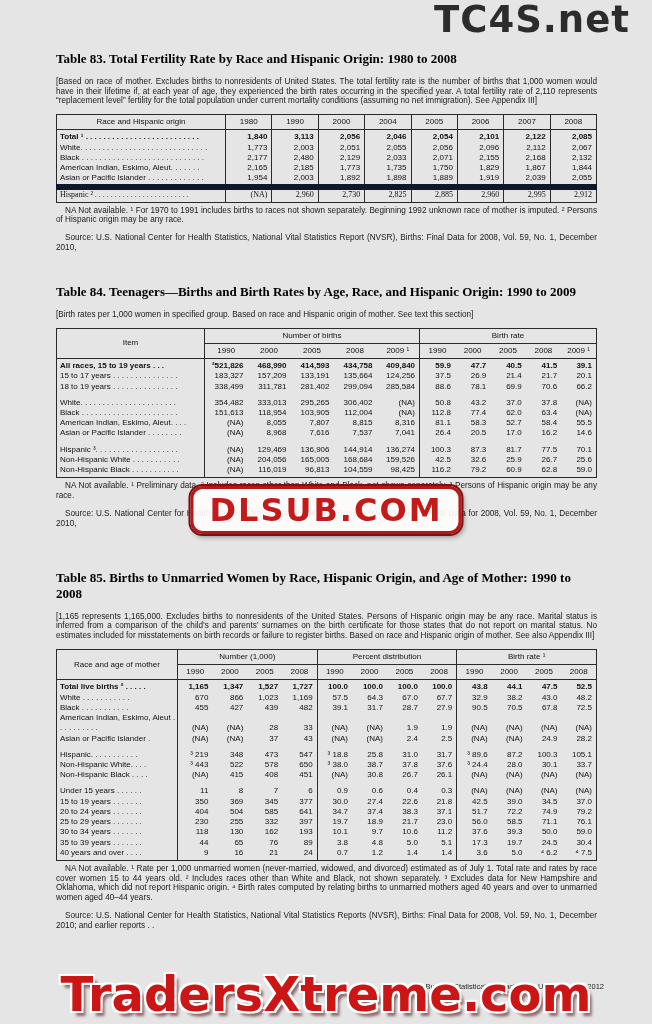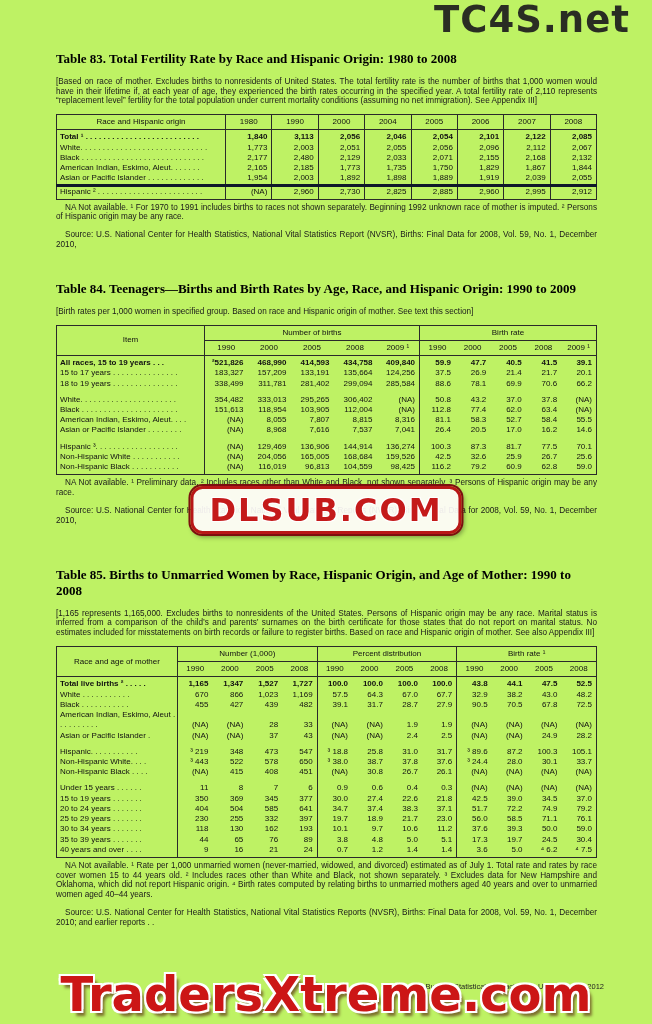--- a/index.html
+++ b/index.html
@@ -1,17 +1,17 @@
 <!DOCTYPE html>
 <html><head>
 <meta charset="utf-8">
 <style>
   html,body{margin:0;padding:0;}
   body{background:#ffffff;font-family:"Liberation Sans",sans-serif;color:#111;}
-  .page{position:relative;width:652px;height:1024px;background:#bef264;overflow:hidden;}
+  .page{position:relative;width:652px;height:1024px;background:#e5e5e5;overflow:hidden;}
   .content{position:absolute;inset:0;padding:40px 55px 0 56px;z-index:1;}
 
   .tbl-title{font-family:Liberation Serif, serif;font-weight:bold;font-size:13px;line-height:1.18;color:#000;}
   .note{font-size:8.2px;line-height:1.18;text-align:justify;margin-top:3px;color:#191919;}
   .fnote{font-size:8.2px;line-height:1.18;text-align:justify;margin-top:3px;text-indent:9px;color:#191919;}
   .src{font-size:8.2px;line-height:1.18;text-align:justify;margin-top:1px;text-indent:9px;color:#191919;}
 
   .dtable{border-collapse:collapse;table-layout:fixed;width:541px;margin-top:4px;border:1px solid #2a2a2a;}
   .dtable th,.dtable td{font-size:8px;line-height:1.28;padding:0 3px;color:#111;}
   .dtable thead th{font-weight:normal;text-align:center;vertical-align:middle;border-bottom:1px solid #2a2a2a;padding:2px 1px;}
@@ -19,21 +19,21 @@
   .dtable tbody td.stub{text-align:left;padding-left:3px;padding-right:1px;}
   .t83 tbody td.stub,.t84 tbody td.stub{white-space:nowrap;overflow:hidden;}
   .t83 thead th + th{border-left:1px solid #2a2a2a;}
   .t83 tbody td + td{border-left:1px solid #2a2a2a;}
   .bl{border-left:1px solid #2a2a2a;}
   .t84 tbody td:nth-child(2),.t84 tbody td:nth-child(7){border-left:1px solid #2a2a2a;}
   .t85 tbody td:nth-child(2),.t85 tbody td:nth-child(6),.t85 tbody td:nth-child(10){border-left:1px solid #2a2a2a;}
   tr.b td{font-weight:bold;}
   tr.b td.stub{}
   tr.g td{padding-top:6px;}
-  tr.r td{border-top:3px solid #0f172a;}
+  tr.r td{border-top:6px solid #0f172a;font-family:Liberation Serif, serif;}
   .dtable tbody tr:first-child td{padding-top:2px;}
   .dtable tbody tr:last-child td{padding-bottom:2px;}
 
   .sec84{margin-top:31px;}
   .sec85{margin-top:42px;}
 
   .footer{margin-top:26px;display:flex;align-items:baseline;gap:9px;}
   .pageno{font-size:10.5px;color:#111;}
   .footer-section{font-size:10px;color:#111;}
   .footer-right{position:absolute;right:48px;bottom:33px;font-size:7.5px;color:#222;z-index:1;}

